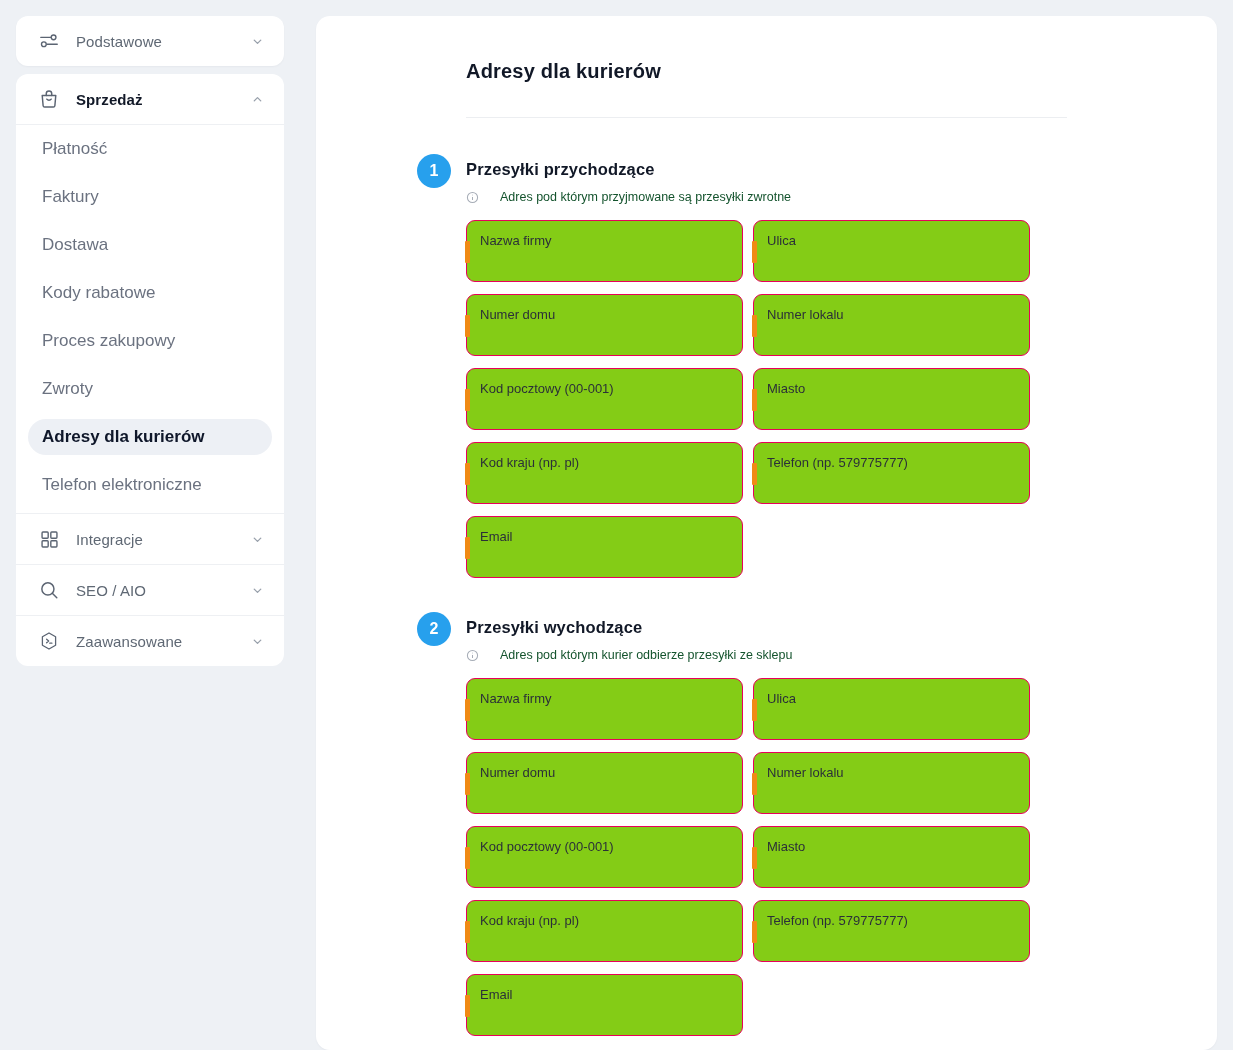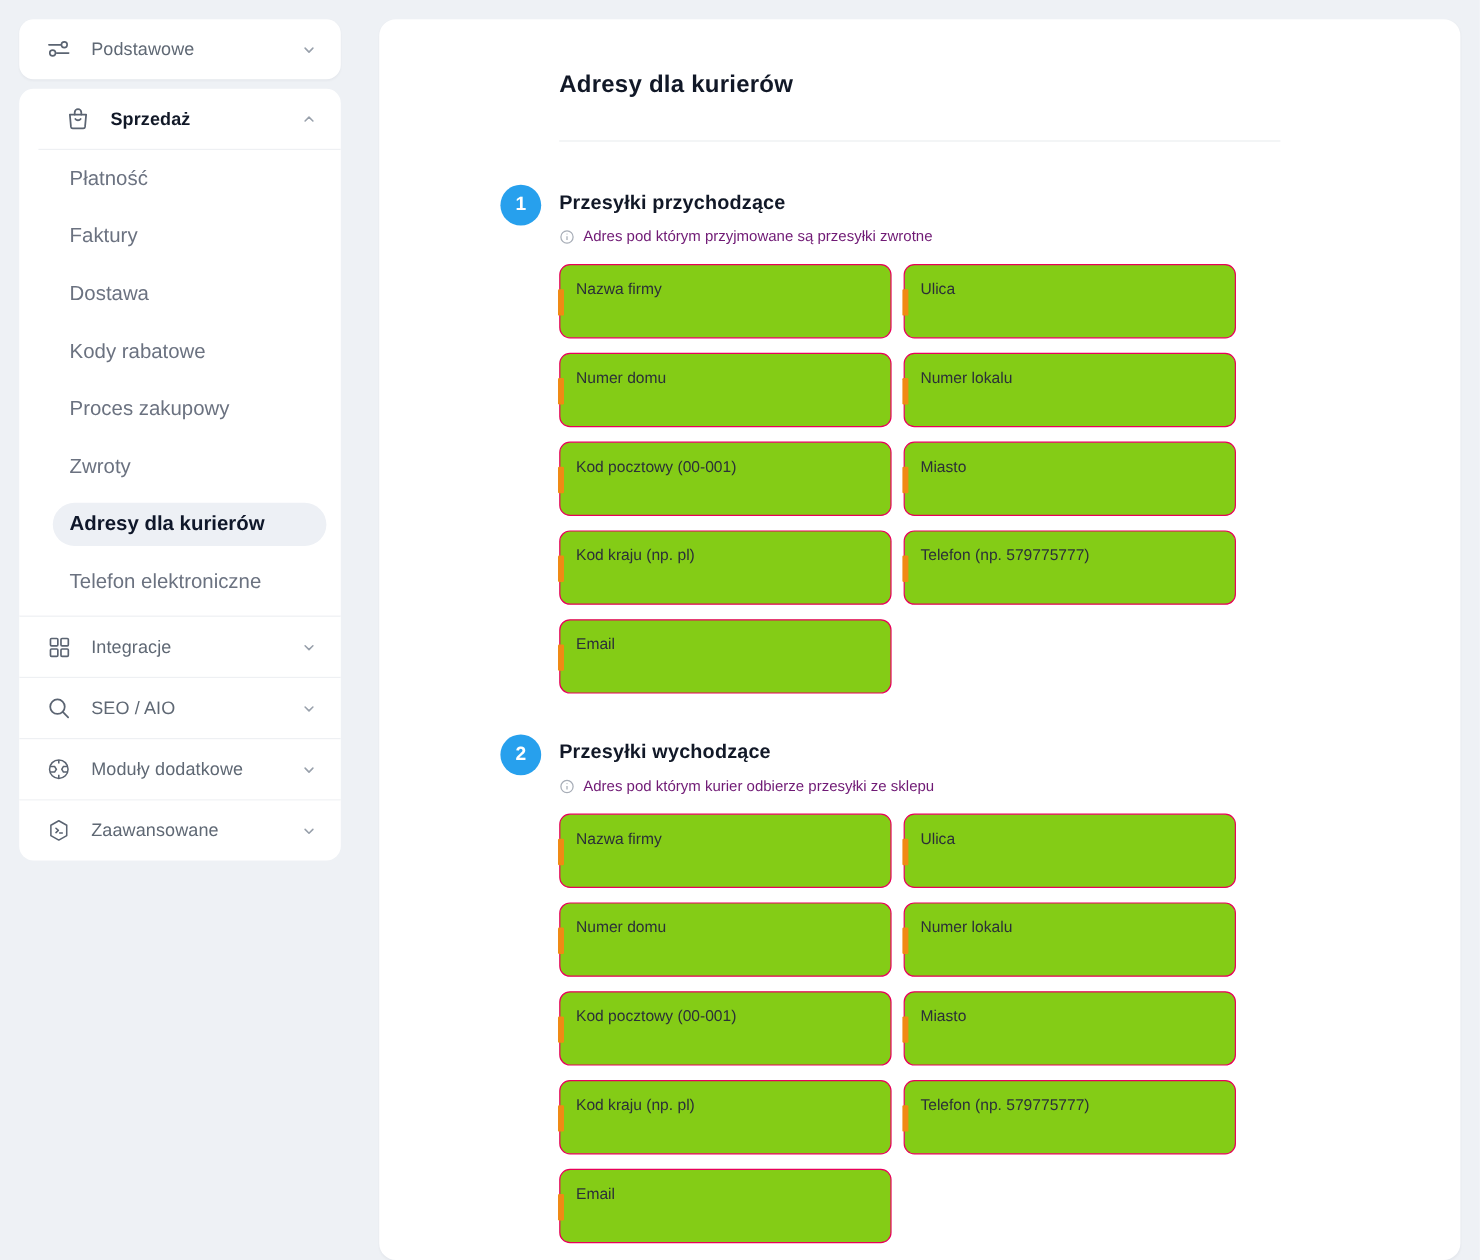--- a/index.html
+++ b/index.html
@@ -146,24 +146,24 @@
     font-size: 16.5px;
     font-weight: 700;
     color: #111827;
     letter-spacing: .15px;
     padding-top: 6px;
   }
 
   .hint {
     display: flex;
     align-items: center;
-    gap: 7px;
+    gap: 21px;
     margin-top: 11px;
     font-size: 12.5px;
-    color: #701a75;
+    color: #14532d;
   }
   .hint .i-ico { width: 13px; height: 13px; flex: 0 0 13px; color: #a7adb7; }
   .hint .i-ico svg { display:block; }
 
   .fields {
     margin-top: 16px;
     display: flex;
     flex-wrap: wrap;
     column-gap: 10px;
     row-gap: 12px;
@@ -227,21 +227,21 @@
             </svg>
           </span>
           <span class="title">Podstawowe</span>
           <span class="chev">
             <svg width="13" height="13" viewBox="0 0 24 24" fill="none" stroke="currentColor" stroke-width="2.4" stroke-linecap="round" stroke-linejoin="round">
               <polyline points="6,9.5 12,15.5 18,9.5"></polyline>
             </svg>
           </span>
         </div>
       </div>
-      <div class="side-card" style="border-radius: 12px 12px 0px 0px; box-shadow: none; padding-left: 16px;">
+      <div class="side-card" style="border-radius: 12px 12px 0px 0px; box-shadow: none;">
         <div class="section-head active-sec">
           <span class="ico">
             <svg width="22" height="22" viewBox="0 0 24 24" fill="none" stroke="currentColor" stroke-width="1.6" stroke-linecap="round" stroke-linejoin="round">
               <path d="M4.6 8.2h14.8l-1 11.2a1.6 1.6 0 0 1-1.6 1.4H7.2a1.6 1.6 0 0 1-1.6-1.4L4.6 8.2Z"></path>
               <path d="M9 8.2V6.3a3 3 0 0 1 6 0v1.9"></path>
               <path d="M9.6 12.2a2.8 2.3 0 0 0 4.8 0"></path>
             </svg>
           </span>
           <span class="title">Sprzedaż</span>
           <span class="chev">
@@ -284,37 +284,20 @@
       <div class="side-card" style="margin-top: 0px; border-radius: 0px; box-shadow: none;">
         <div class="sep"></div>
         <div class="section-head">
           <span class="ico">
             <svg width="22" height="22" viewBox="0 0 24 24" fill="none" stroke="currentColor" stroke-width="1.6" stroke-linecap="round">
               <circle cx="10.8" cy="10.8" r="6.6"></circle>
               <line x1="15.6" y1="15.6" x2="20.5" y2="20.5"></line>
             </svg>
           </span>
           <span class="title">SEO / AIO</span>
-          <span class="chev">
-            <svg width="13" height="13" viewBox="0 0 24 24" fill="none" stroke="currentColor" stroke-width="2.4" stroke-linecap="round" stroke-linejoin="round">
-              <polyline points="6,9.5 12,15.5 18,9.5"></polyline>
-            </svg>
-          </span>
-        </div>
-      </div>
-      <div class="side-card" style="margin-top: 0px; border-radius: 0px; box-shadow: none;">
-        <div class="sep"></div>
-        <div class="section-head">
-          <span class="ico">
-            <svg width="22" height="22" viewBox="0 0 24 24" fill="none" stroke="currentColor" stroke-width="1.4">
-              <circle cx="12" cy="12" r="8.4"></circle>
-              <path d="M3.8 9.6h4.4l1.6 2.4-1.6 2.6H4M20.2 9.6h-4l-1.5 2.4 1.5 2.6h4M12 3.6v3.2M12 17v3.4"></path>
-            </svg>
-          </span>
-          <span class="title">Moduły dodatkowe</span>
           <span class="chev">
             <svg width="13" height="13" viewBox="0 0 24 24" fill="none" stroke="currentColor" stroke-width="2.4" stroke-linecap="round" stroke-linejoin="round">
               <polyline points="6,9.5 12,15.5 18,9.5"></polyline>
             </svg>
           </span>
         </div>
       </div>
       <div class="side-card" style="margin-top: 0px; border-radius: 0px 0px 12px 12px; box-shadow: none;">
         <div class="sep"></div>
         <div class="section-head">

